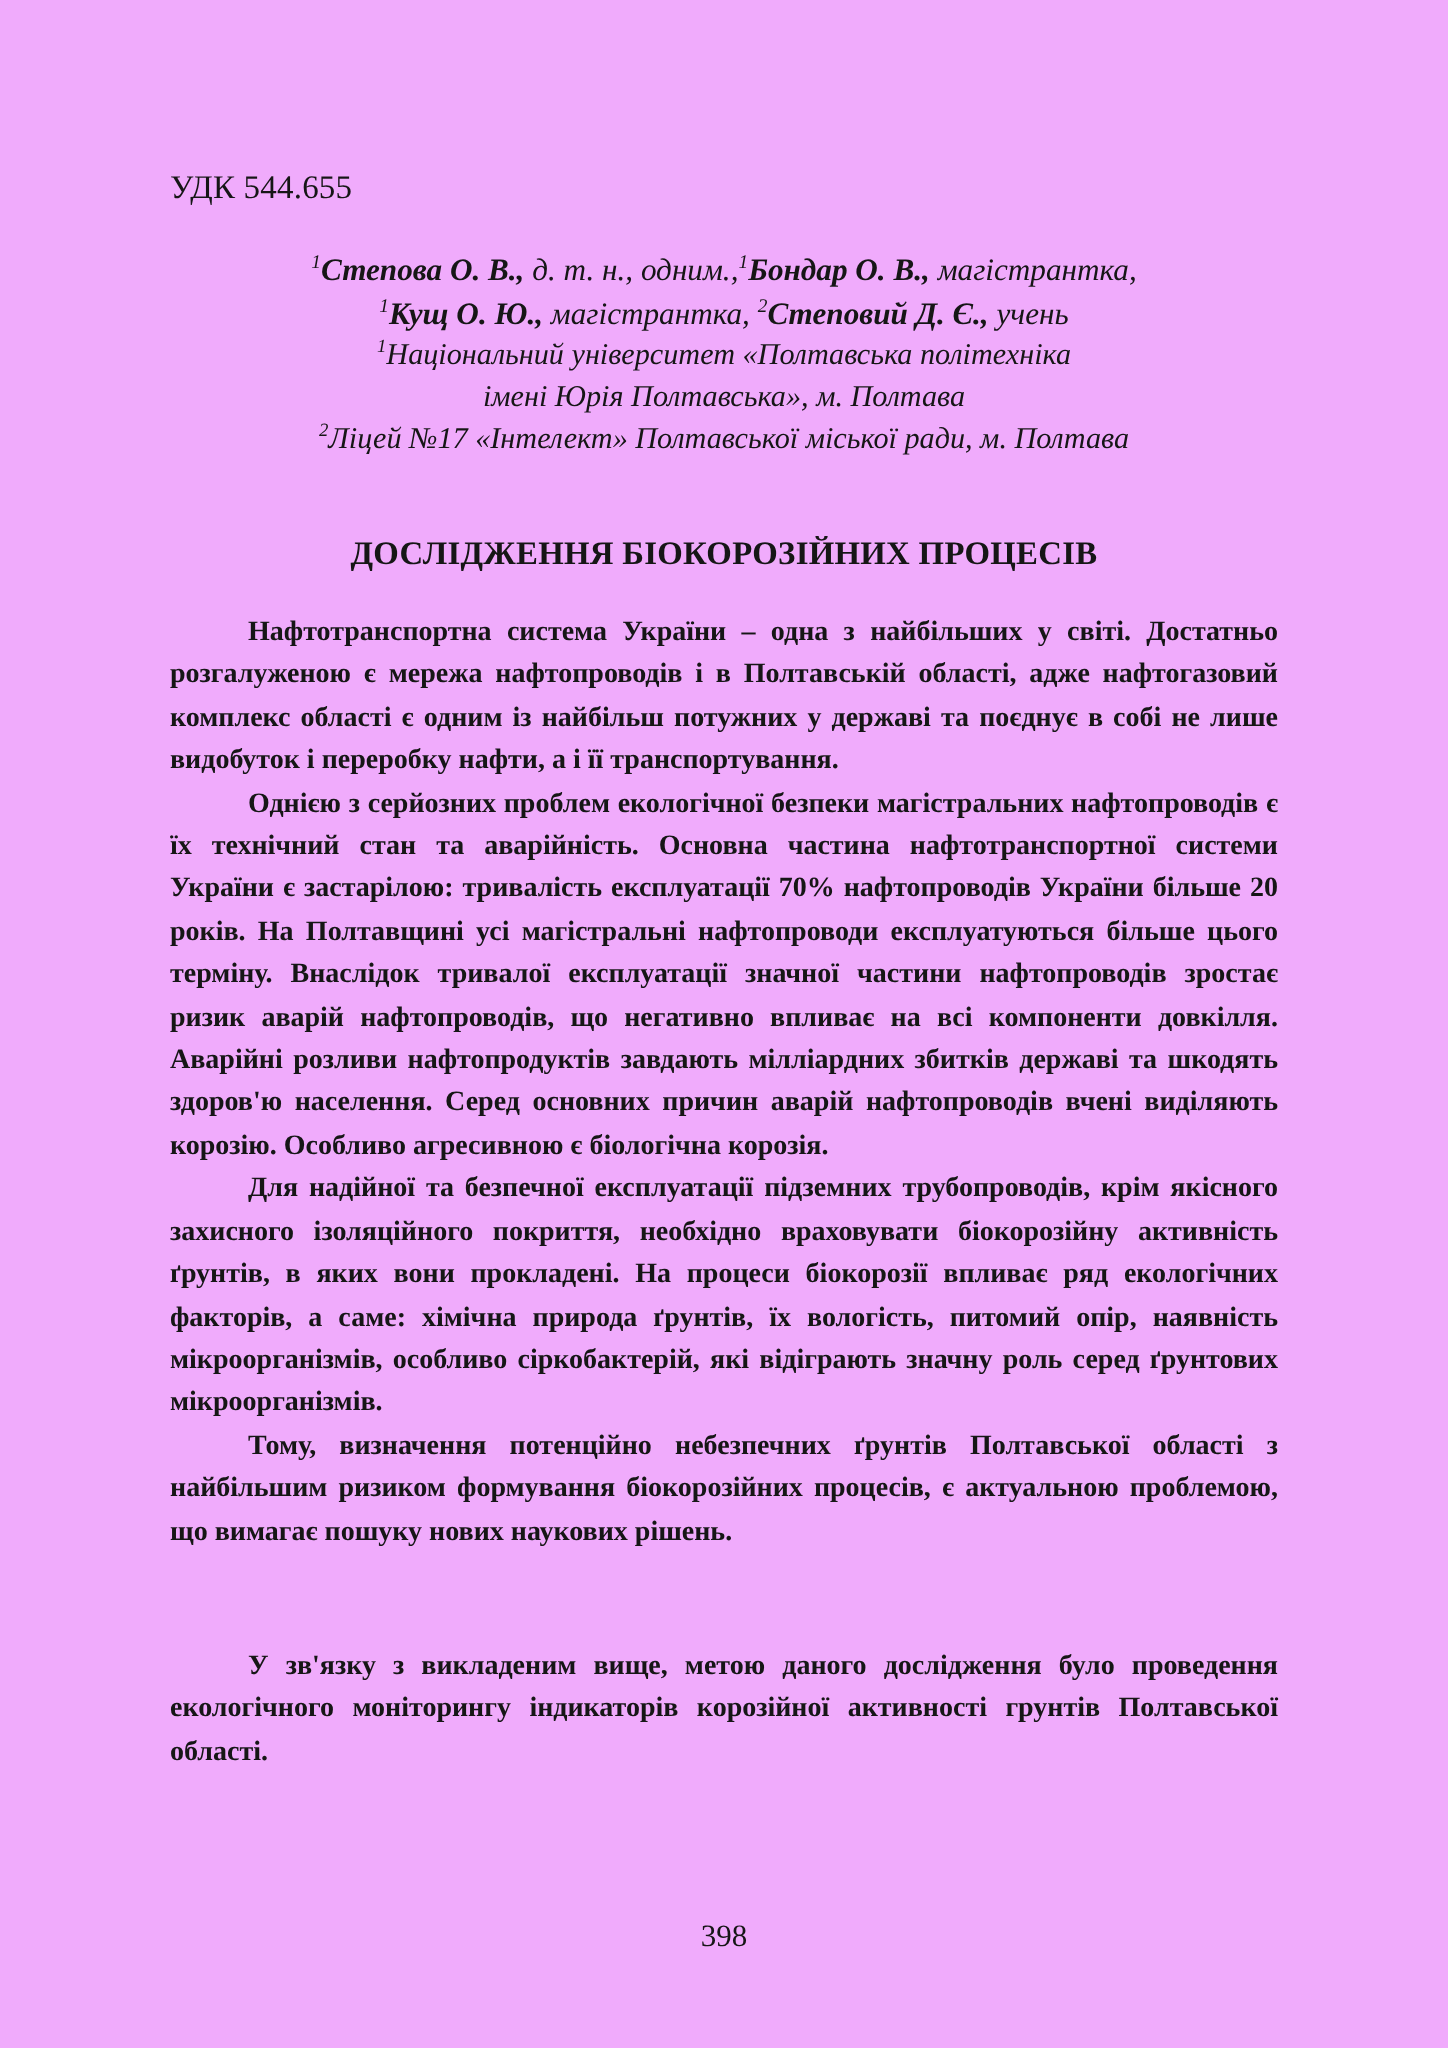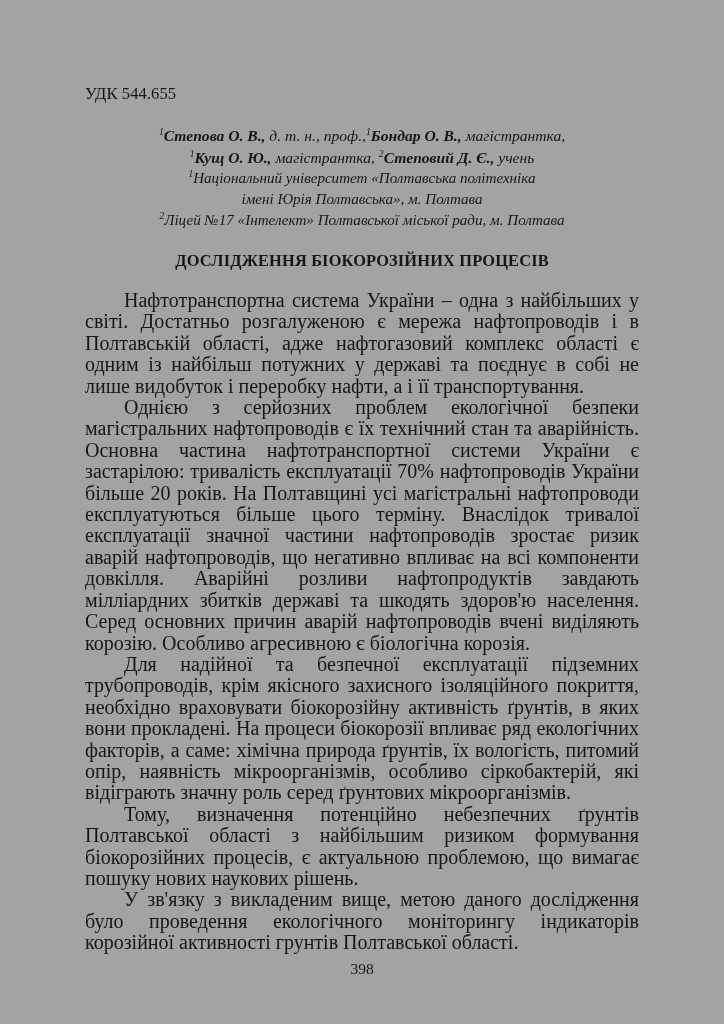--- a/index.html
+++ b/index.html
@@ -16,21 +16,21 @@
     color: #161616;
     -webkit-font-smoothing: antialiased;
   }
 
   .page {
     position: relative;
     width: 724px;
     height: 1024px;
     box-sizing: border-box;
     padding: 16px;
-    background: #a3a3a3;
+    background: #f0abfc;
   }
 
   .content {
     position: absolute;
     left: 85px;
     top: 0;
     width: 554px;
   }
 
   
@@ -72,43 +72,44 @@
   }
   .affil-line {
     font-size: 15.1px;
     line-height: 21px;
     font-style: italic;
     white-space: nowrap;
   }
 
   
   .title {
-    margin-top: 19px;
+    margin-top: 35px;
     text-align: center;
     font-weight: bold;
     font-size: 16.4px;
     line-height: 22px;
     letter-spacing: 0.15px;
   }
   .title-line { display: block; white-space: nowrap; }
 
   
   .body {
     margin-top: 18px;
   }
   .body p {
     margin: 0;
     text-align: justify;
     text-justify: inter-word;
     text-indent: 39px;
-    font-size: 20px;
+    font-size: 14px;
     line-height: 21.4px;
     hyphens: none;
+    font-weight: bold;
   }
-  .body p:last-child { text-align: justify; }
+  .body p:last-child { text-align: justify; margin-top: 46px; }
 
   
   .folio {
     position: absolute;
     left: 0;
     right: 0;
     top: 960px;
     text-align: center;
     font-size: 15.5px;
     line-height: 18px;
@@ -116,21 +117,21 @@
 </style>
 </head>
 <body>
 
 <div class="page">
   <div class="content">
 
     <div class="udc">УДК 544.655</div>
 
     <div class="authors">
-      <div class="author-line" id="author-line-0"><sup>1</sup><b>Степова О. В.,</b><span> д. т. н., проф.,</span><sup>1</sup><b>Бондар О. В.,</b><span> магістрантка,</span></div>
+      <div class="author-line" id="author-line-0"><sup>1</sup><b>Степова О. В.,</b><span> д. т. н., одним.,</span><sup>1</sup><b>Бондар О. В.,</b><span> магістрантка,</span></div>
       <div class="author-line" id="author-line-1"><sup>1</sup><b>Кущ О. Ю.,</b><span> магістрантка, </span><sup>2</sup><b>Степовий Д. Є.,</b><span> учень</span></div>
     </div>
 
     <div class="affiliations">
       <div class="affil-line" id="affil-line-0"><sup>1</sup><span>Національний університет «Полтавська політехніка</span></div>
       <div class="affil-line" id="affil-line-1"><span>імені Юрія Полтавська», м. Полтава</span></div>
       <div class="affil-line" id="affil-line-2"><sup>2</sup><span>Ліцей №17 «Інтелект» Полтавської міської ради, м. Полтава</span></div>
     </div>
 
     <div class="title">

